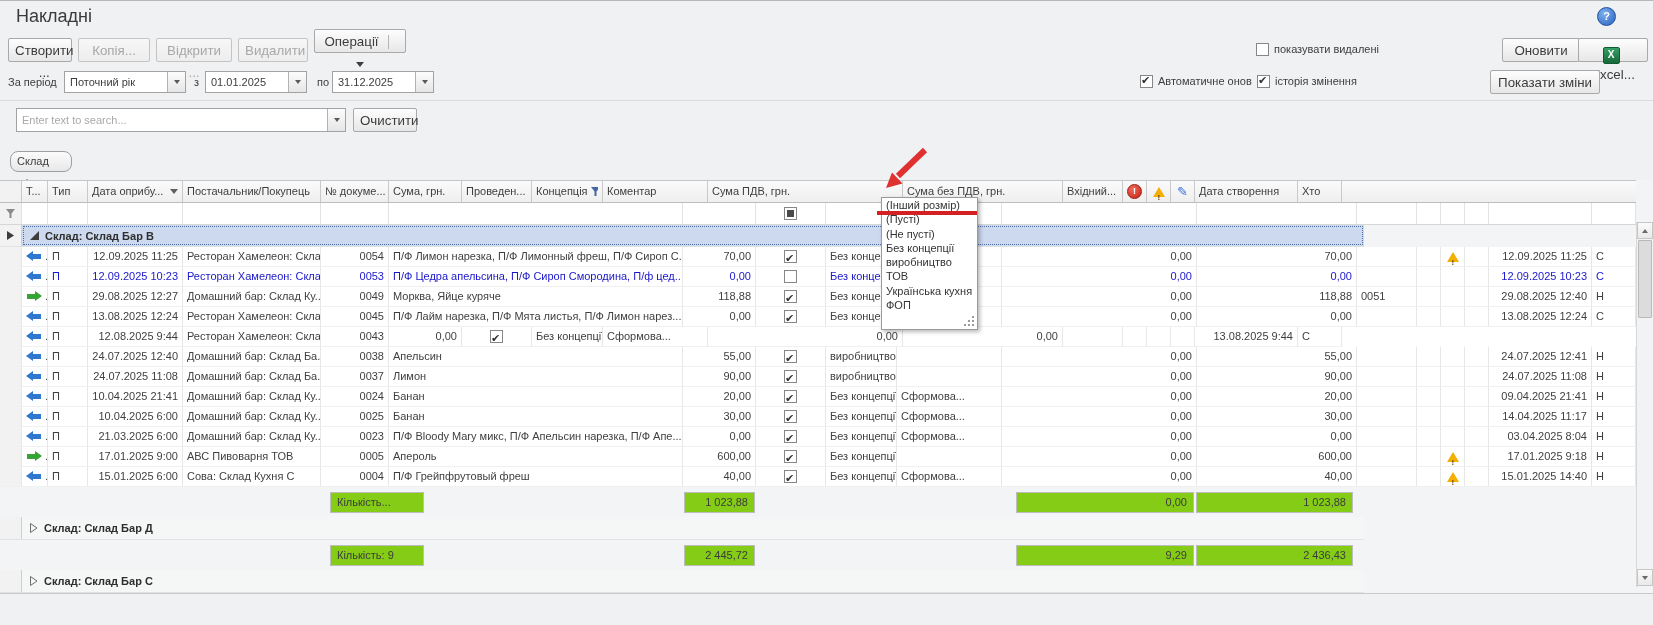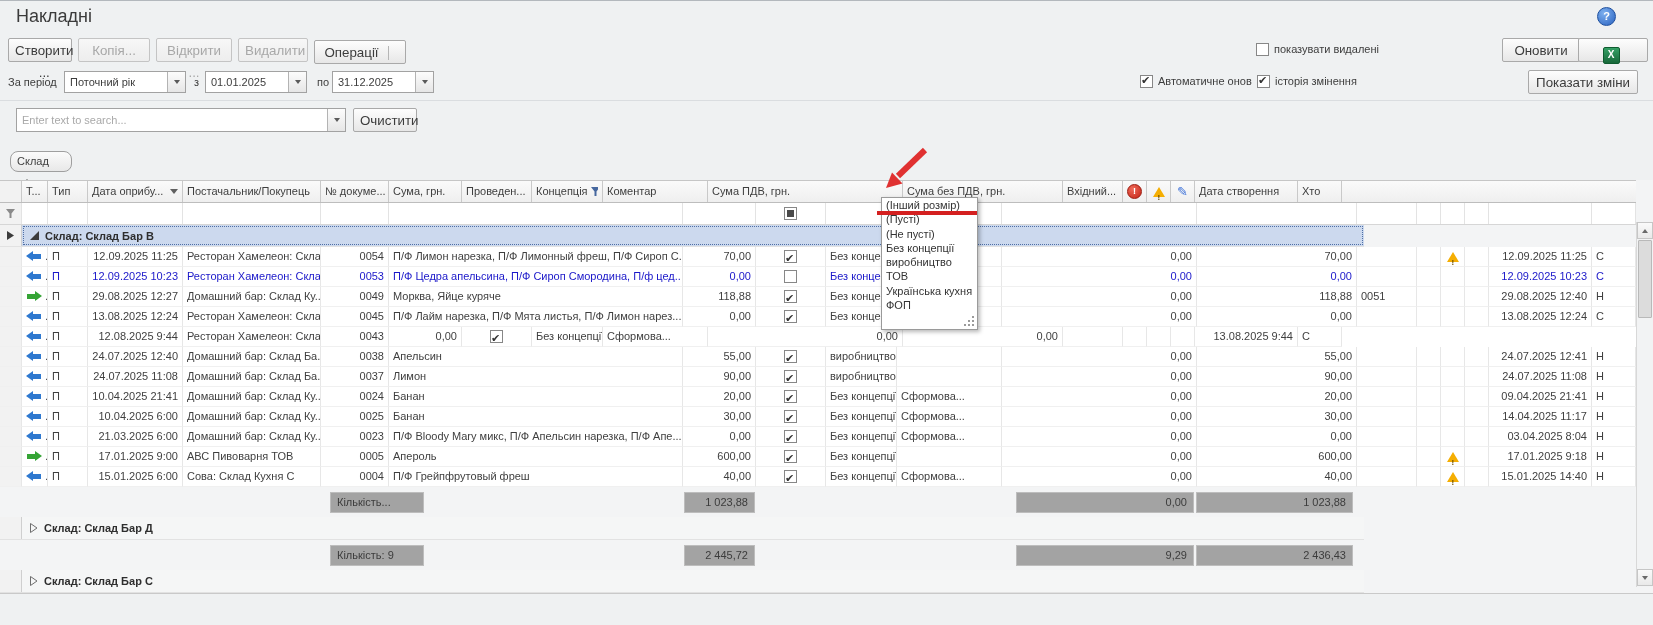--- a/index.html
+++ b/index.html
@@ -55,21 +55,21 @@
   .trow.blue .cell{color:#1a17c9}
   .num{text-align:right}
   .ctr{display:flex;align-items:center;justify-content:center}
   .grow{height:21px;display:flex;width:1364px;background:#f5f6f6;border-bottom:1px solid #e2e2e2}
   .grow .gcell{flex:1;display:flex;align-items:center;gap:6px;padding-left:8px;overflow:hidden}
   .grow .glabel{font-weight:bold;color:#2e2e2e;white-space:nowrap}
   .grow.selected{}
   .grow.selected .gcell{background:#ccd9ee;outline:1px dotted #4f6fa5;outline-offset:-2px}
   .grow.g2{height:22px}
   .gfooter{position:relative;height:30px;width:1636px}
-  .fbox{position:absolute;top:5px;height:21px;box-sizing:border-box;border:1px solid #bdbdbd;background:#a3a3a3;
+  .fbox{position:absolute;top:5px;height:21px;box-sizing:border-box;border:1px solid #bdbdbd;background:#84cc16;
     line-height:19px;padding:0 6px;color:#3c3c3c;overflow:hidden;white-space:nowrap}
   .fb-count{left:330px;width:94px}
   .fb-sum{left:684px;width:71px;text-align:right}
   .fb-vat{left:1016px;width:178px;text-align:right}
   .fb-novat{left:1196px;width:157px;text-align:right}
   .grid-bottom{width:1653px;height:1px;background:#c9c9c9}
   
   .arr{position:relative;width:17px;height:10px;display:inline-block;vertical-align:-1px}
   .arr-in::before{content:"";position:absolute;left:0;top:0;border-top:5px solid transparent;border-bottom:5px solid transparent;border-right:7px solid #2e78cf}
   .arr-in::after{content:"";position:absolute;left:7px;top:2.5px;width:8px;height:5px;background:#2e78cf}
@@ -111,21 +111,21 @@
 
 <div class="topline"></div>
 
 <div class="page-title">Накладні</div>
 <div class="help">?</div>
 
 <button class="btn" style="left:8px;top:38px;width:64px"><span class="lbl">Створити ...</span></button>
 <button class="btn disabled" style="left:78px;top:38px;width:72px"><span class="lbl">Копія...</span></button>
 <button class="btn disabled" style="left:156px;top:38px;width:76px"><span class="lbl">Відкрити ...</span></button>
 <button class="btn disabled" style="left:238px;top:38px;width:70px"><span class="lbl">Видалити</span></button>
-<button class="btn" style="left:314px;top:40px;width:92px"><span class="lbl">Операції</span><span class="ops-sep"></span><span class="tri-down"></span></button>
+<button class="btn" style="left:314px;top:29px;width:92px"><span class="lbl">Операції</span><span class="ops-sep"></span><span class="tri-down"></span></button>
 
 <span class="cbox" style="left:1256px;top:43px"></span>
 <span class="cblabel" style="left:1274px;top:43px">показувати видалені</span>
 
 <button class="btn" style="left:1502px;top:38px;width:78px"><span class="lbl">Оновити</span></button>
 <button class="btn" style="left:1578px;top:38px;width:70px"><span class="excel-ic">X</span><span class="lbl">Excel...</span></button>
 
 <span class="plabel" style="left:8px;top:71px">За період</span>
 <div class="combo" style="left:64px;top:71px;width:122px">
   <span class="txt">Поточний рік</span>
@@ -145,21 +145,21 @@
   <span class="txt">31.12.2025</span>
   <span class="ddbtn">
       <span class="tri-down sm"></span>
     </span>
 </div>
 
 <span class="cbox checked" style="left:1140px;top:75px"></span>
 <span class="cblabel" style="left:1158px;top:75px">Автоматичне онов</span>
 <span class="cbox checked" style="left:1257px;top:75px"></span>
 <span class="cblabel" style="left:1275px;top:75px">історія змінення</span>
-<button class="btn" style="left:1528px;top:70px;width:110px"><span class="lbl">Показати зміни</span></button>
+<button class="btn" style="left:1490px;top:70px;width:110px"><span class="lbl">Показати зміни</span></button>
 
 <div class="hsep" style="top:100px"></div>
 
 <div class="combo" style="left:16px;top:108px;width:330px;height:24px">
   <span class="txt ph" style="line-height:22px">Enter text to search...</span>
   <span class="ddbtn">
       <span class="tri-down sm"></span>
     </span>
 </div>
 <button class="btn" style="left:353px;top:108px;width:64px"><span class="lbl">Очистити</span></button>

